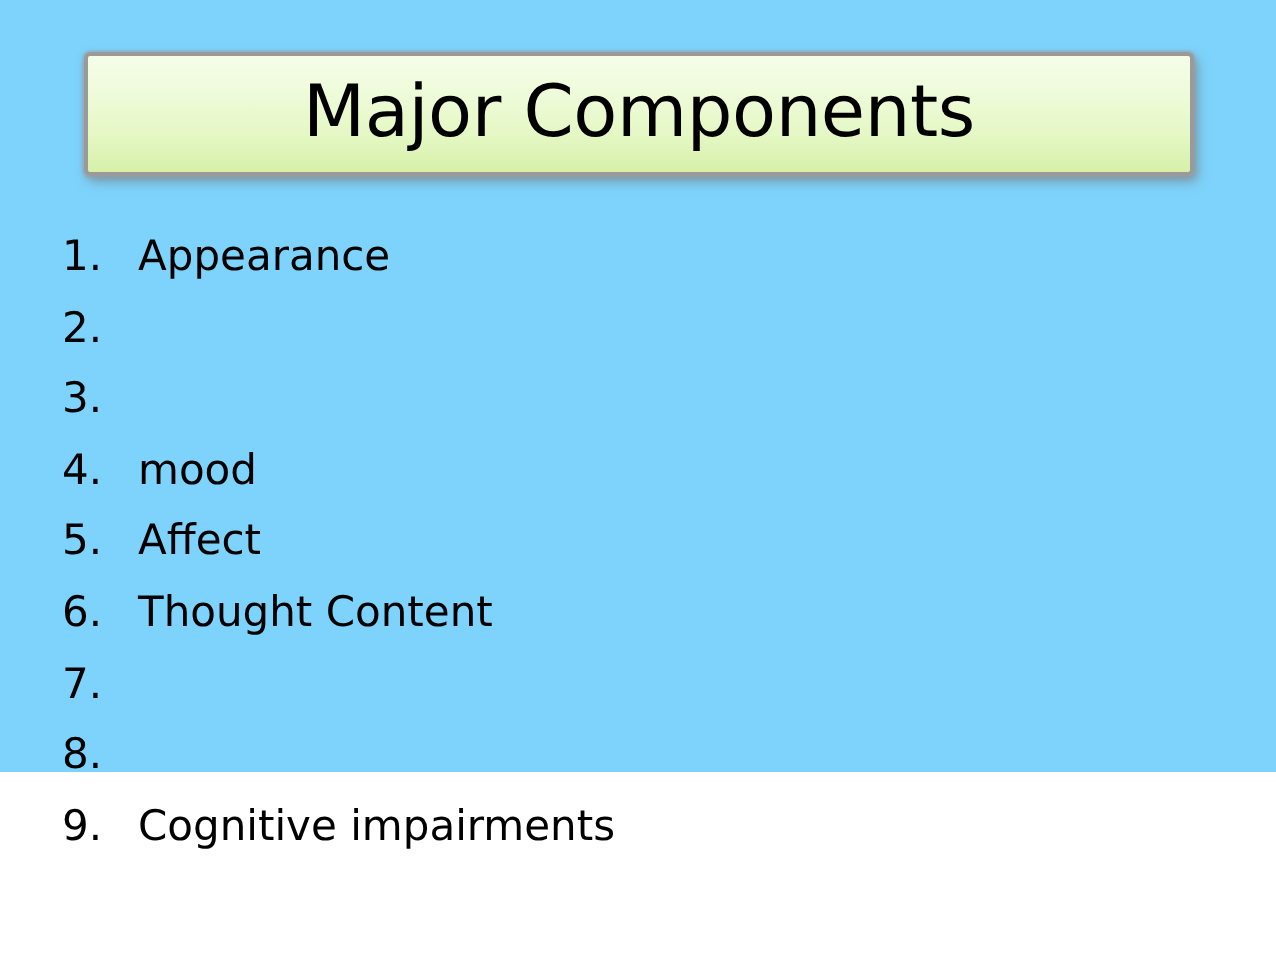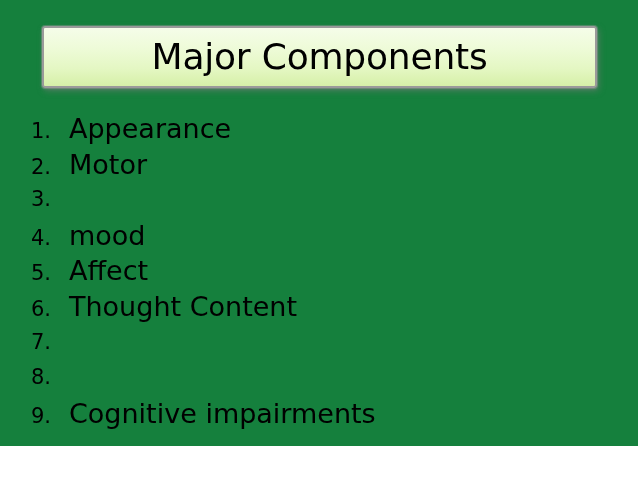--- a/index.html
+++ b/index.html
@@ -10,22 +10,22 @@
     width: 638px;
     height: 479px;
     background: #ffffff;
     font-family: "DejaVu Sans", "Liberation Sans", sans-serif;
     overflow: hidden;
   }
 
   .slide {
     position: relative;
     width: 638px;
-    height: 446px;
-    background: #15803d;
+    height: 386px;
+    background: #7dd3fc;
   }
 
   
   .title-box {
     position: absolute;
     left: 42px;
     top: 26px;
     width: 555px;
     height: 62px;
     box-sizing: border-box;
@@ -74,21 +74,21 @@
     padding-left: 31px;
     box-sizing: content-box;
     font-family: "DejaVu Sans", "Liberation Sans", sans-serif;
     font-size: 21px;
     color: #000000;
     text-align: left;
   }
 
   .item-label {
     font-family: "DejaVu Sans", "Liberation Sans", sans-serif;
-    font-size: 27px;
+    font-size: 21px;
     color: #000000;
     white-space: nowrap;
   }
 </style>
 </head>
 <body>
 
 <div class="slide">
 
   <div class="title-box">
@@ -97,21 +97,20 @@
 
   <div class="list-area">
 
     <div class="list-item">
       <span class="item-number">1.</span>
       <span class="item-label">Appearance</span>
     </div>
 
     <div class="list-item">
       <span class="item-number">2.</span>
-      <span class="item-label">Motor</span>
     </div>
 
     <div class="list-item">
       <span class="item-number">3.</span>
     </div>
 
     <div class="list-item">
       <span class="item-number">4.</span>
       <span class="item-label">mood</span>
     </div>

